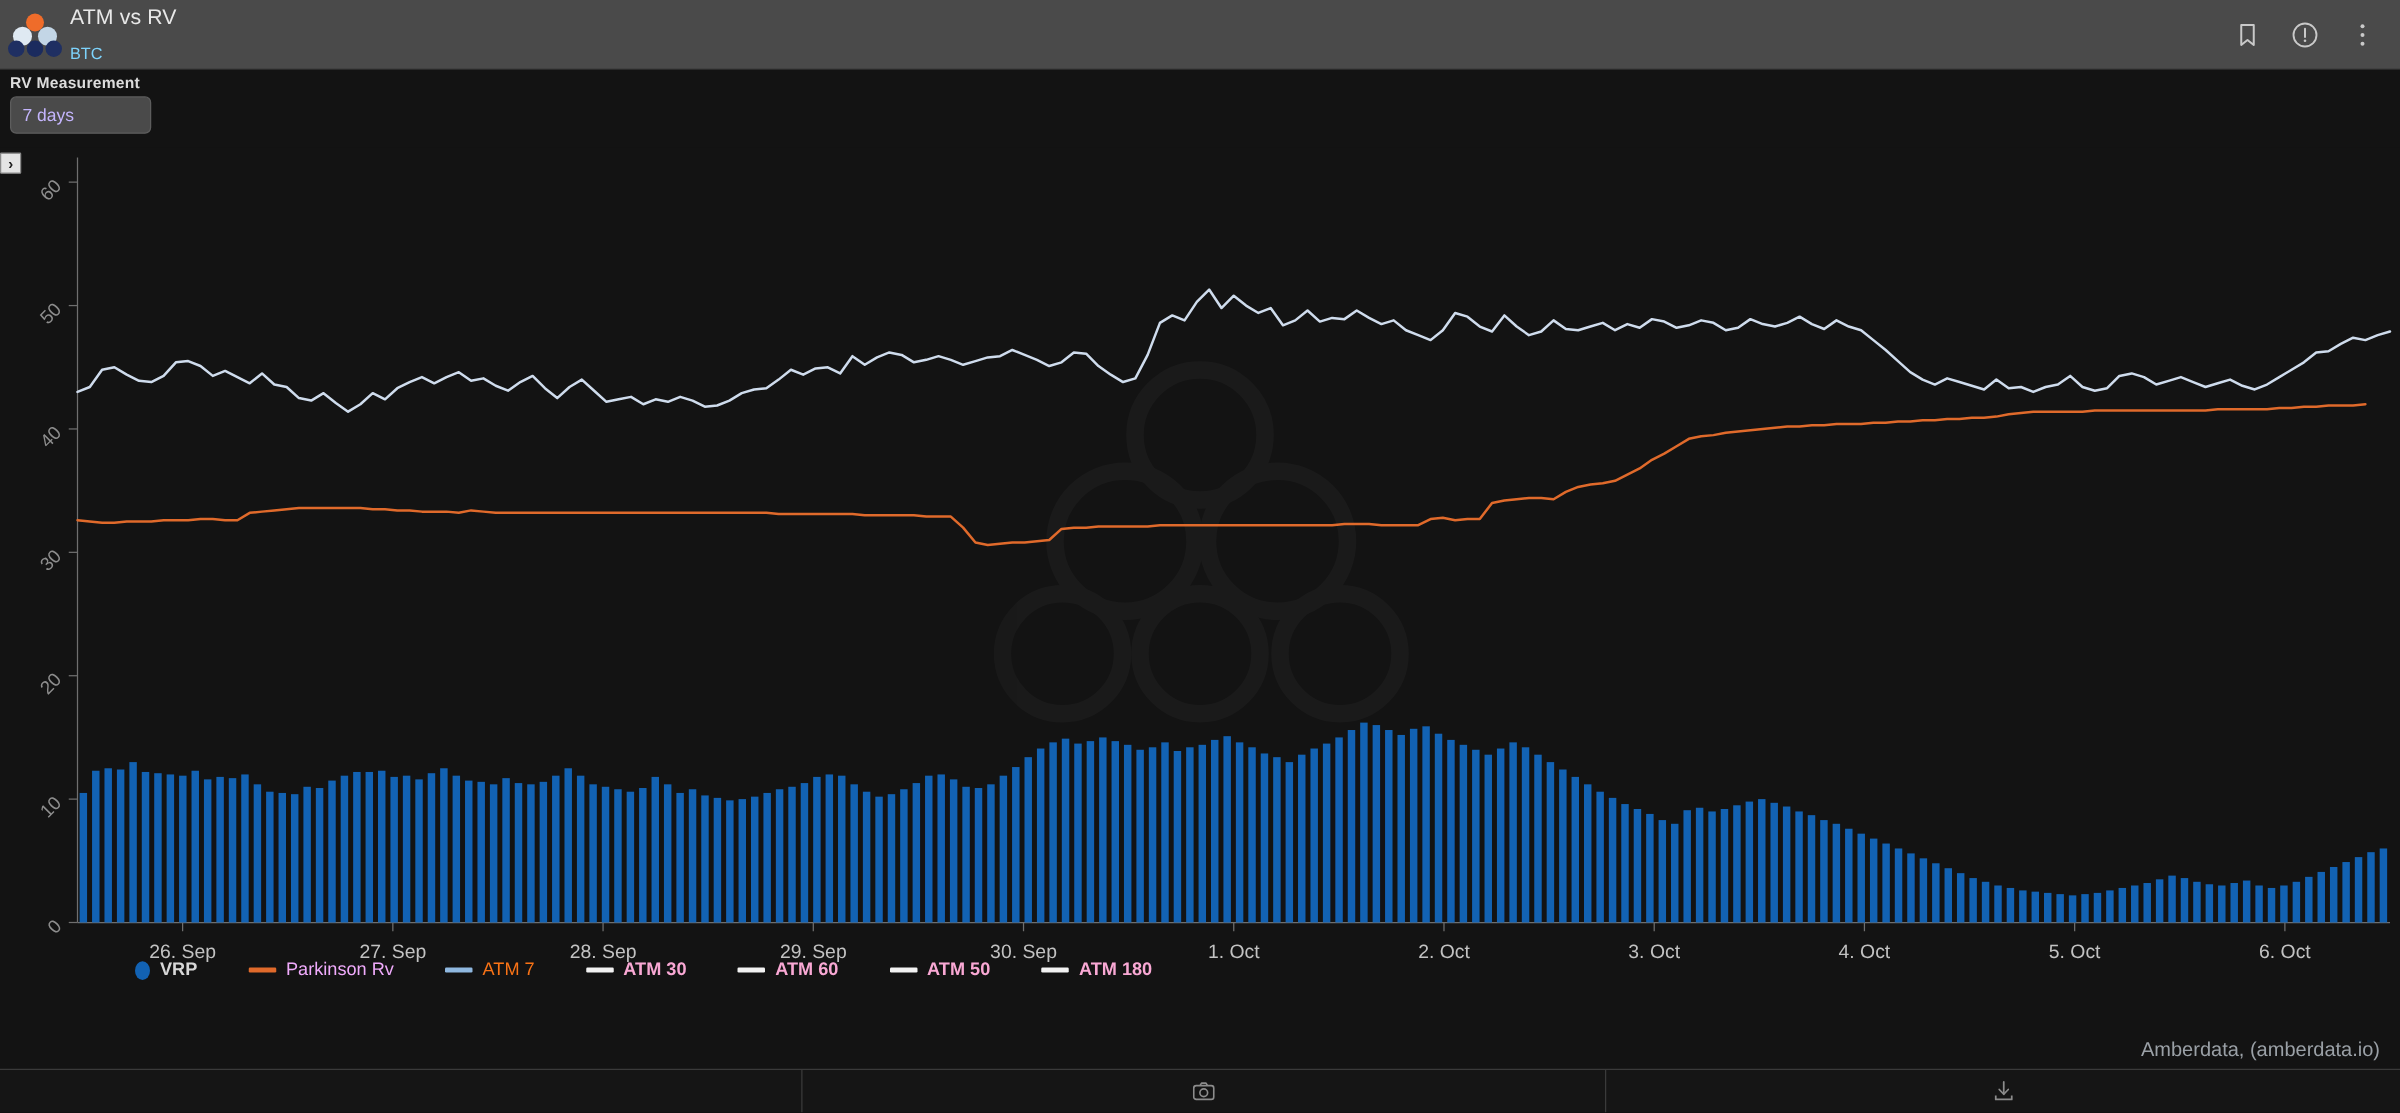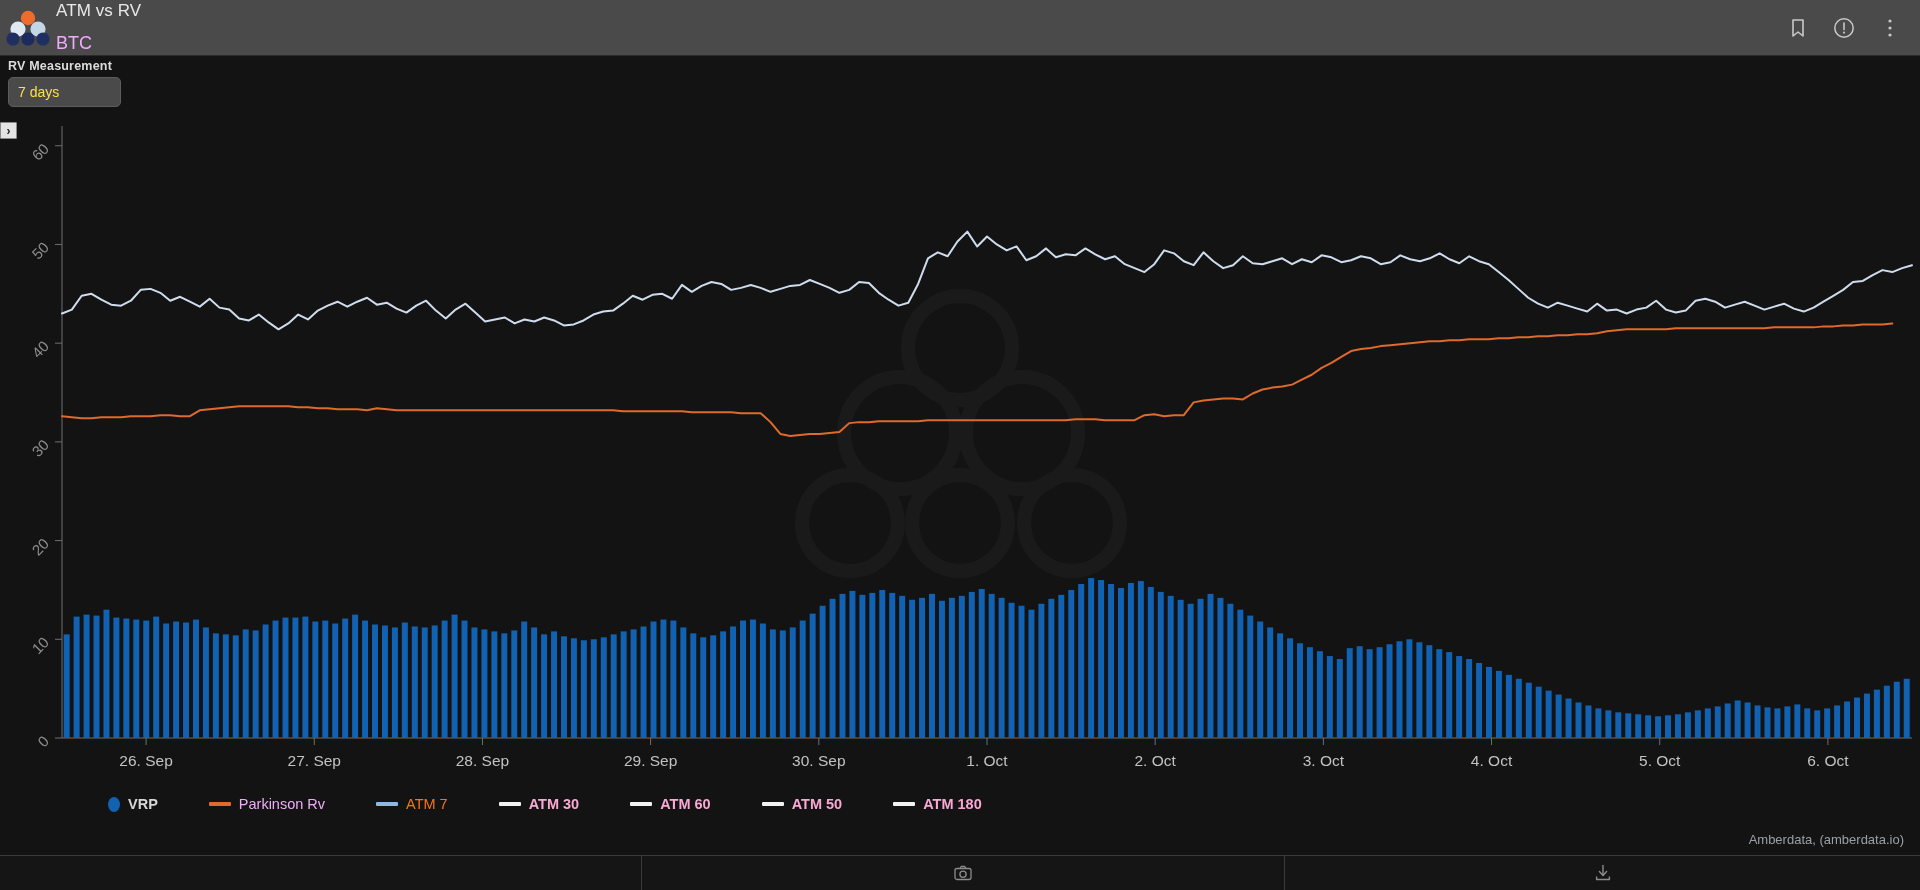--- a/index.html
+++ b/index.html
@@ -14,73 +14,73 @@
   
   .titlebar {
     position: absolute; left: 0; top: 0; width: 1920px; height: 56px;
     background: #4a4a4a;
     border-bottom: 1px solid #2a2a2a;
     display: flex; align-items: center;
   }
   .logo-wrap { width: 56px; height: 56px; display:flex; align-items:center; justify-content:center; flex:none; }
   .title-block { display: flex; flex-direction: column; justify-content: center; line-height: 1.12; }
   .title-main { font-size: 17px; color: #e8e8e8; letter-spacing: .1px; }
-  .title-sub  { font-size: 18px; color: #f0abfc; margin-top: 13px; }
+  .title-sub  { font-size: 13px; color: #7dd3fc; margin-top: 13px; }
   .title-actions { margin-left: auto; display: flex; align-items: center; gap: 22px; padding-right: 18px; }
   .ticon { width: 24px; height: 24px; display: flex; align-items: center; justify-content: center; cursor: pointer; }
   .ticon svg { display:block; }
 
   
   .controls {
     position: absolute; left: 0; top: 56px; width: 1920px; height: 62px;
     background: #131313;
     display: flex; align-items: center; gap: 12px; padding: 0 0 8px 8px;
   }
   .ctrl-group { display: flex; flex-direction: column; }
   .ctrl-label { font-size: 12.5px; font-weight: bold; color: #dcdcdc; margin-bottom: 4px; letter-spacing: .2px; }
   .ctrl-row { display: flex; gap: 12px; }
   .ctrl-field {
     height: 30px; background: #4a4a4a; border: 1px solid #5d5d5d; border-radius: 5px;
-    color: #fde047; font-size: 14px; display: flex; align-items: center; padding: 0 9px;
+    color: #c4b5fd; font-size: 14px; display: flex; align-items: center; padding: 0 9px;
     cursor: pointer; white-space: nowrap;
   }
   .f-rv { width: 113px; }
   .f-d1 { width: 163px; }
   .f-d2 { width: 163px; }
 
   
   .expand-btn {
     position: absolute; left: 0px; top: 122px; width: 17px; height: 17px;
     background: #e4e4e4; border: 1px solid #8a8a8a; border-radius: 1px;
     display: flex; align-items: center; justify-content: center;
     color: #1d1d1d; font-size: 12px; font-weight: bold; cursor: pointer; z-index: 6;
   }
 
   
   .chart-area { position: absolute; left: 0; top: 118px; width: 1920px; height: 732px; }
   .chart-svg { position: absolute; left: 0; top: 0; }
 
   
   .legend {
-    position: absolute; left: 0; top: 788px; width: 1920px; height: 32px;
-    display: flex; align-items: center; gap: 17px; padding-left: 108px;
+    position: absolute; left: 0; top: 760px; width: 1920px; height: 32px;
+    display: flex; align-items: center; gap: 7px; padding-left: 108px;
   }
   .leg-item { display: flex; align-items: center; gap: 8px; margin-right: 34px; cursor: pointer; }
   .leg-dot { width: 12px; height: 15px; border-radius: 50%; background: #1262b3; flex:none; }
   .leg-bar { width: 22px; height: 4px; border-radius: 1px; flex:none; }
   .leg-txt { font-size: 14.5px; white-space: nowrap; }
   .leg-txt.on-blue  { color: #d7d7d7; font-weight: bold; }
   .leg-txt.on-orange{ color: #f0abfc; }
   .leg-txt.on-lblue { color: #f97316; }
   .leg-txt.off      { color: #f9a8d4; font-weight: bold; }
 
   
   .credit {
     position: absolute; right: 16px; top: 832px;
-    font-size: 13px; color: #9aa0a6; margin-left: 16px;
+    font-size: 16px; color: #9aa0a6; margin-left: 16px;
   }
 
   
   .bottombar {
     position: absolute; left: 0; top: 855px; width: 1920px; height: 35px;
     background: #151515; border-top: 1px solid #3a3a3a;
     display: flex;
   }
   .bb-cell { height: 34px; display: flex; align-items: center; justify-content: center; cursor: pointer; }
   .bb-1 { width: 642px; border-right: 1px solid #3a3a3a; }

